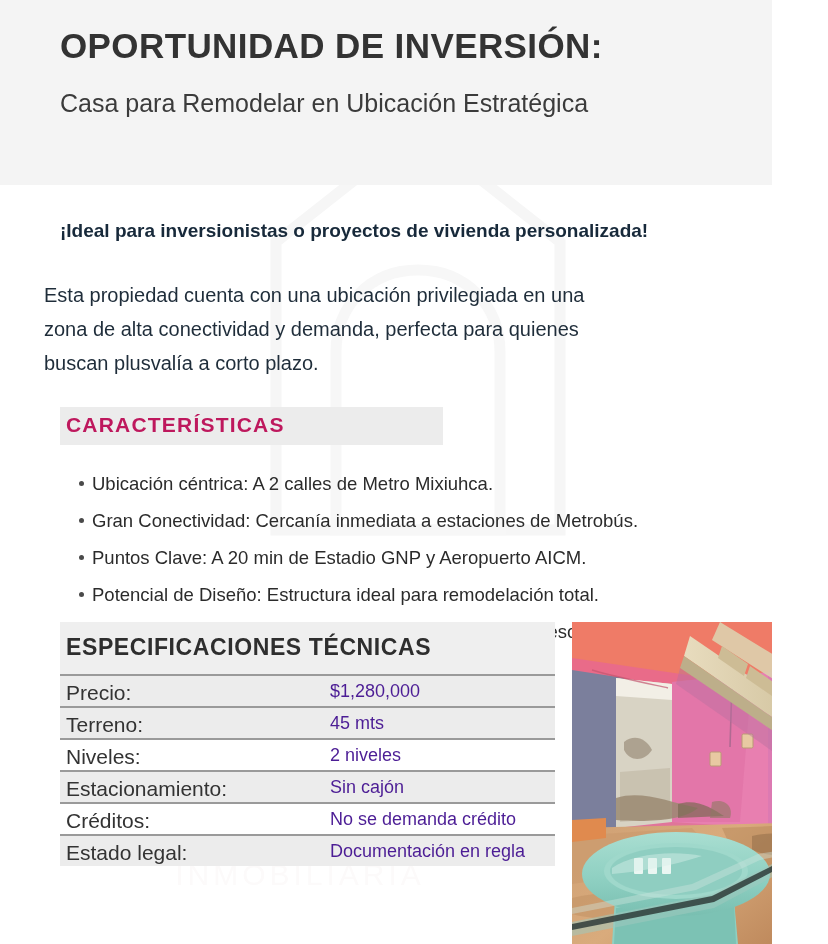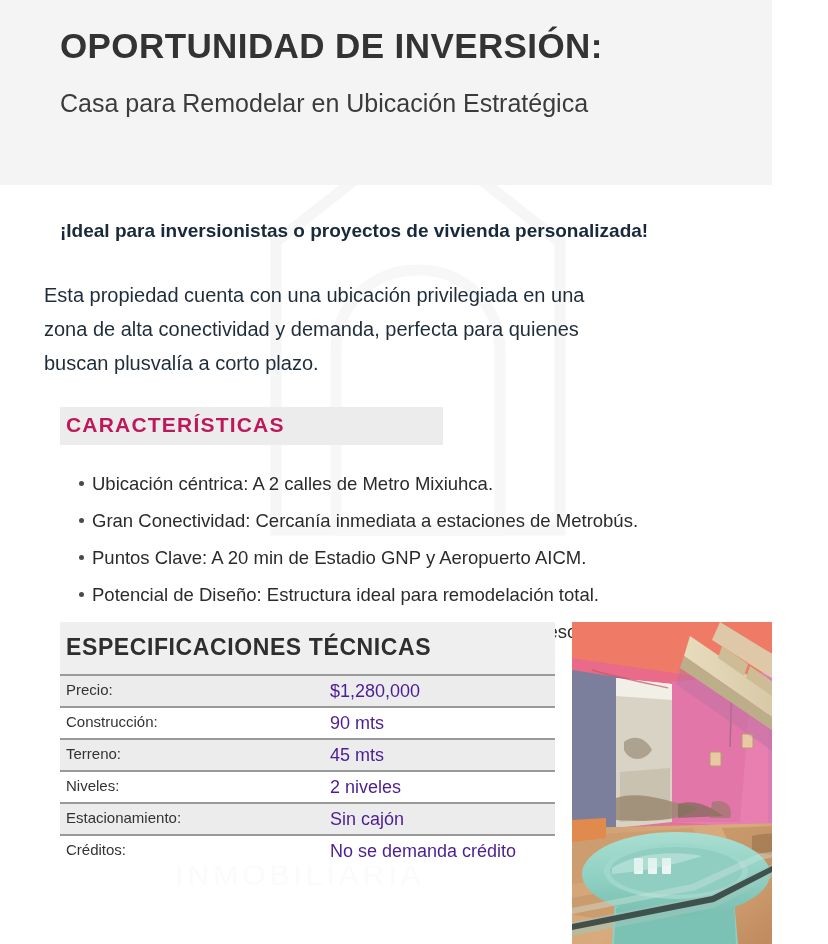--- a/index.html
+++ b/index.html
@@ -219,21 +219,21 @@
   .spec-row.shade {
     background: #ececec;
   }
   .spec-row.plain {
     background: #ffffff;
   }
   .spec-key {
     position: absolute;
     left: 6px;
     top: 5px;
-    font-size: 15px;
+    font-size: 21px;
     color: #333333;
     white-space: nowrap;
     font-family: "Liberation Sans", sans-serif;
   }
   .spec-val {
     position: absolute;
     left: 270px;
     top: 5px;
     font-size: 18px;
     color: #4c1d95;
@@ -316,39 +316,39 @@
 
     <div class="sec-espec">
       <div class="sec-espec-label">ESPECIFICACIONES TÉCNICAS</div>
     </div>
 
     <div class="spec-table">
       <div class="spec-row shade">
         <span class="spec-key">Precio:</span>
         <span class="spec-val">$1,280,000</span>
       </div>
-      <div class="spec-row plain">
-        <span class="spec-key">Construcción:</span>
-        <span class="spec-val">90 mts</span>
-      </div>
       <div class="spec-row shade">
         <span class="spec-key">Terreno:</span>
         <span class="spec-val">45 mts</span>
       </div>
       <div class="spec-row plain">
         <span class="spec-key">Niveles:</span>
         <span class="spec-val">2 niveles</span>
       </div>
       <div class="spec-row shade">
         <span class="spec-key">Estacionamiento:</span>
         <span class="spec-val">Sin cajón</span>
       </div>
       <div class="spec-row plain">
         <span class="spec-key">Créditos:</span>
         <span class="spec-val">No se demanda crédito</span>
+      </div>
+      <div class="spec-row shade">
+        <span class="spec-key">Estado legal:</span>
+        <span class="spec-val">Documentación en regla</span>
       </div>
     </div>
 
   </div>
 
   <div class="photo">
     <svg class="photo-svg" viewBox="0 0 256 322" xmlns="http://www.w3.org/2000/svg" preserveAspectRatio="none">
       <defs>
         <linearGradient id="floorg" x1="0" y1="0" x2="1" y2="1">
           <stop offset="0%" stop-color="#c98f63"></stop>

